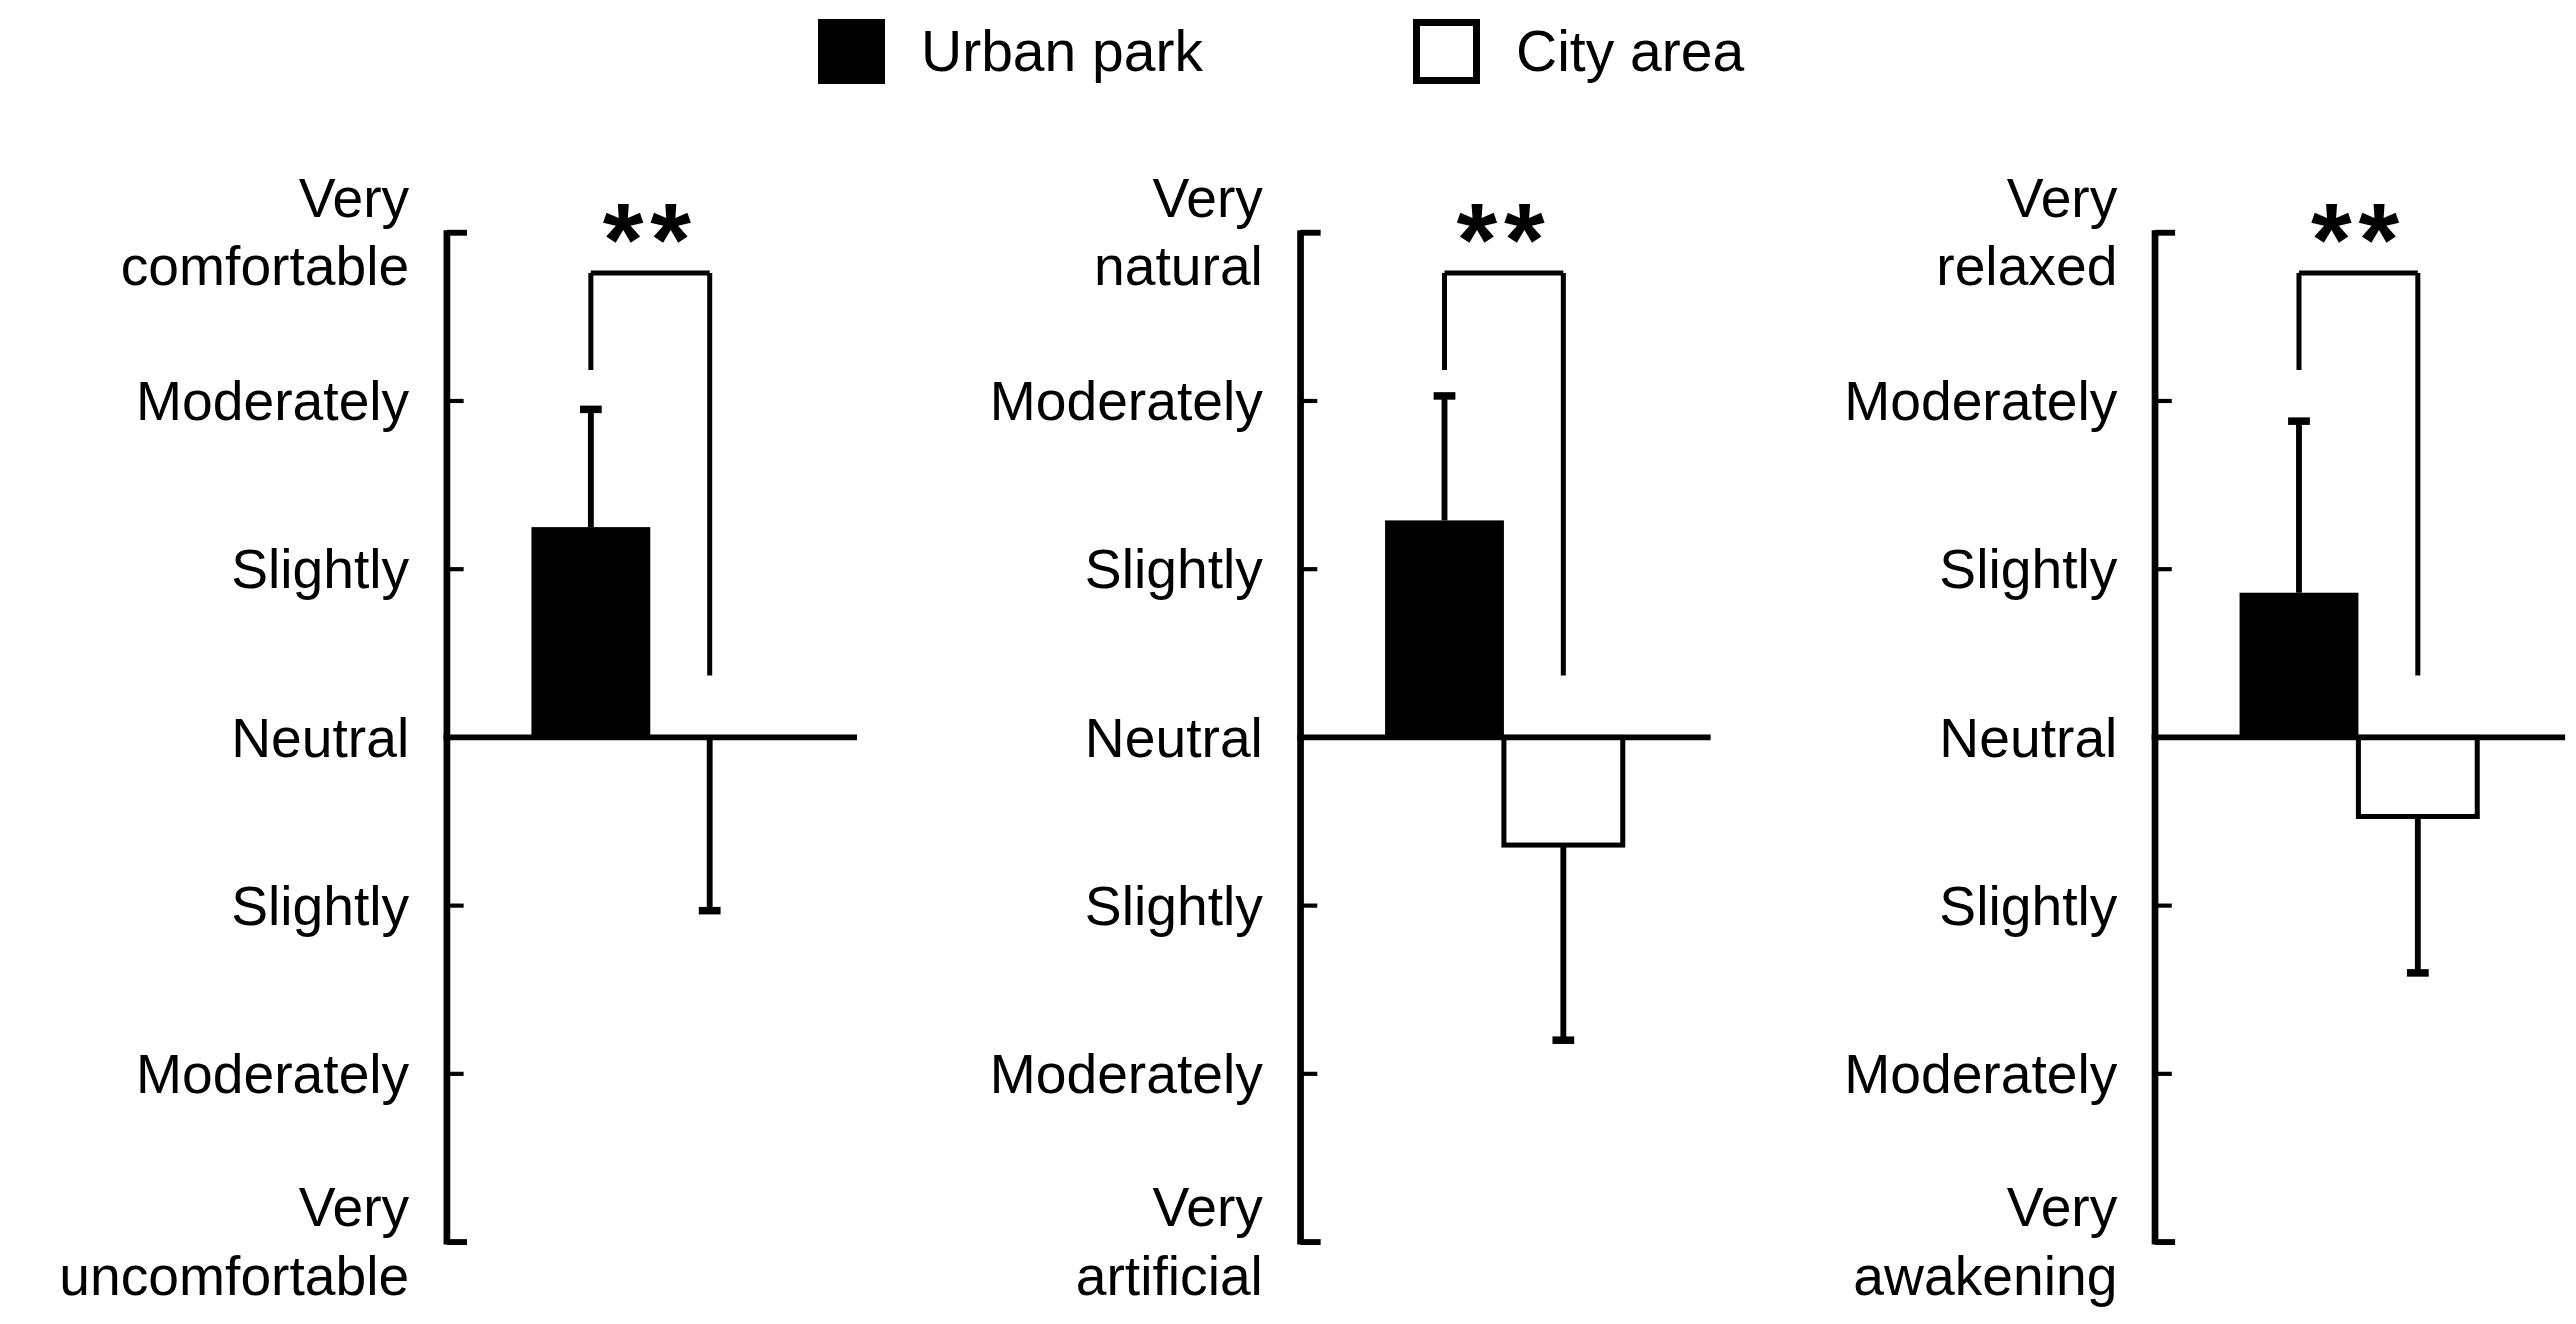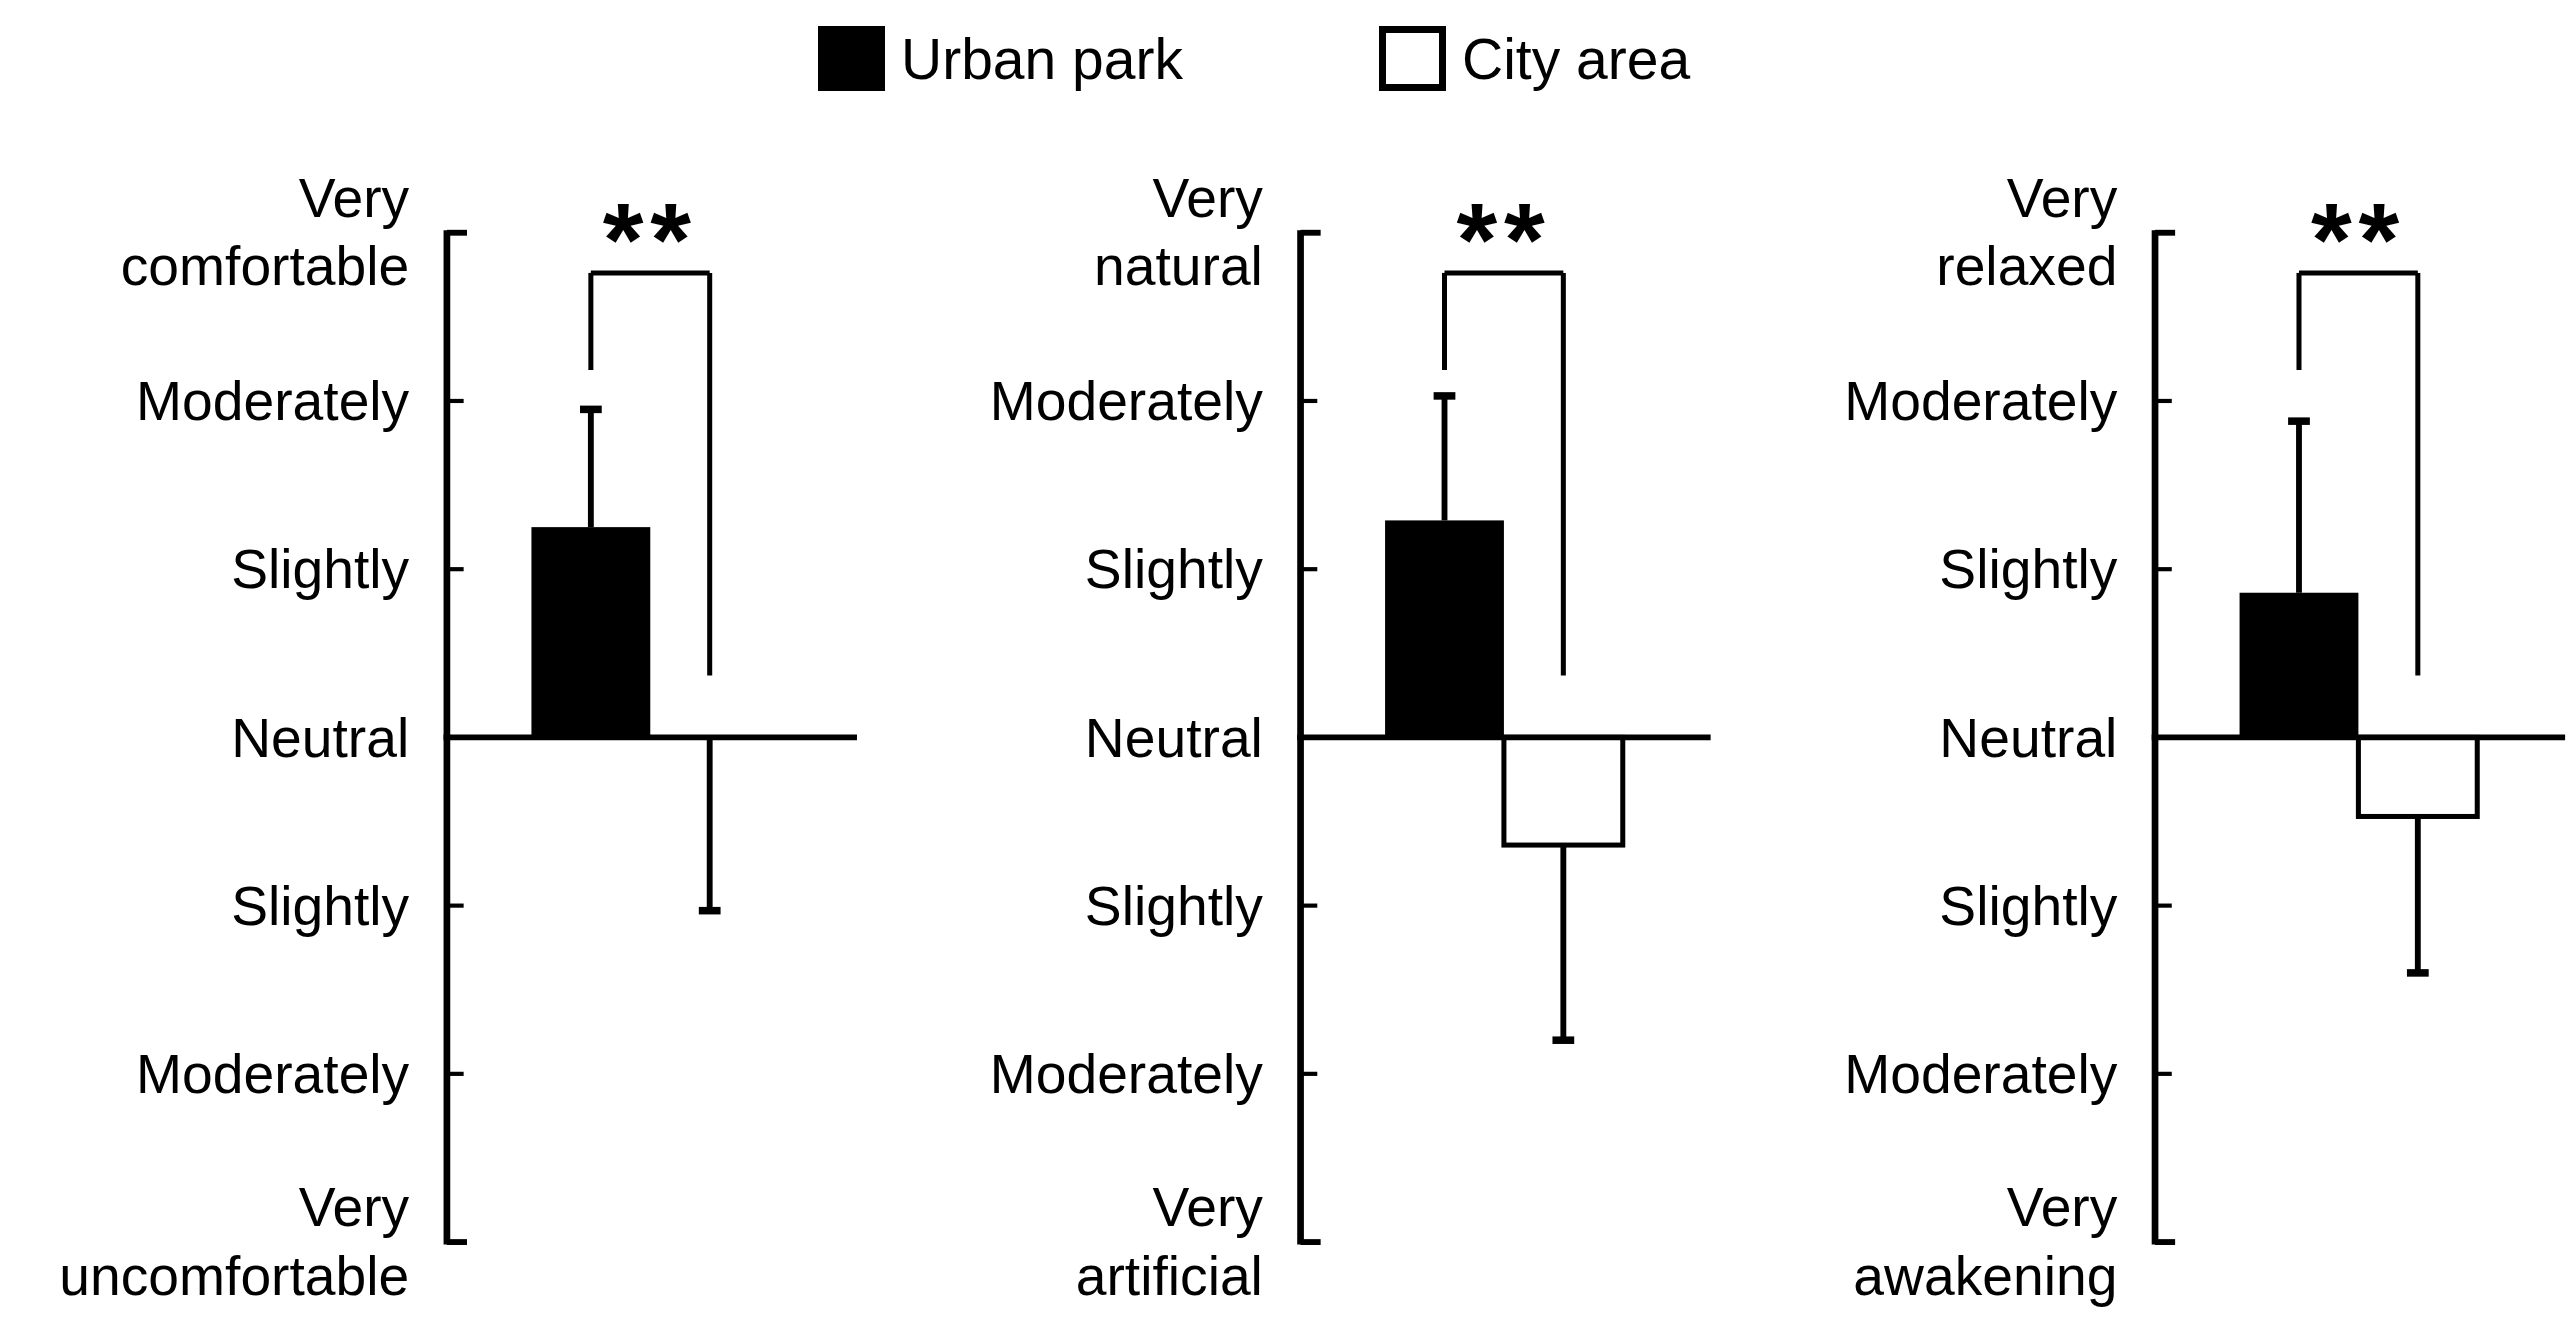--- a/index.html
+++ b/index.html
@@ -10,26 +10,26 @@
     background: #ffffff;
     font-family: "Liberation Sans", "DejaVu Sans", sans-serif;
     overflow: hidden;
   }
   #charts-svg { position: absolute; left: 0; top: 0; }
   #charts-svg text { font-family: "Liberation Sans", "DejaVu Sans", sans-serif; }
   .legend-item {
     position: absolute;
     top: 18.4px;
     display: flex;
-    gap: 16px;
+    align-items: center;
+    gap: 36px;
     height: 67px;
-    margin-top: 8px;
   }
   .legend-item.urban { left: 818px; }
-  .legend-item.city  { left: 1379px; }
+  .legend-item.city  { left: 1413px; }
   .swatch {
     display: inline-block;
     width: 67px;
     height: 65px;
     box-sizing: border-box;
   }
   .swatch-urban { background: #000000; }
   .swatch-city  { background: #ffffff; border: 7.5px solid #000000; }
   .legend-label {
     font-size: 57px;

